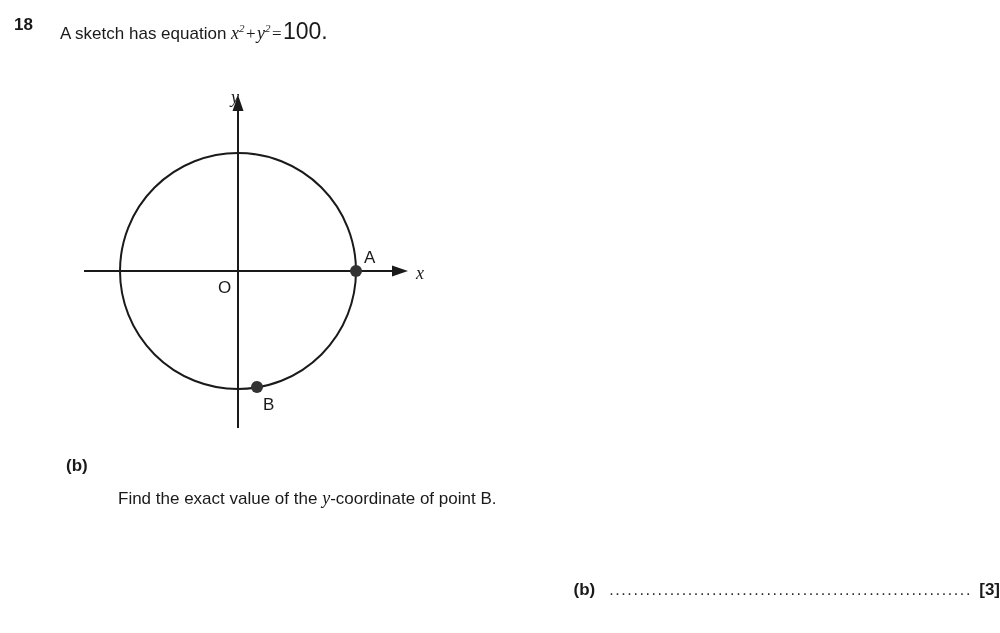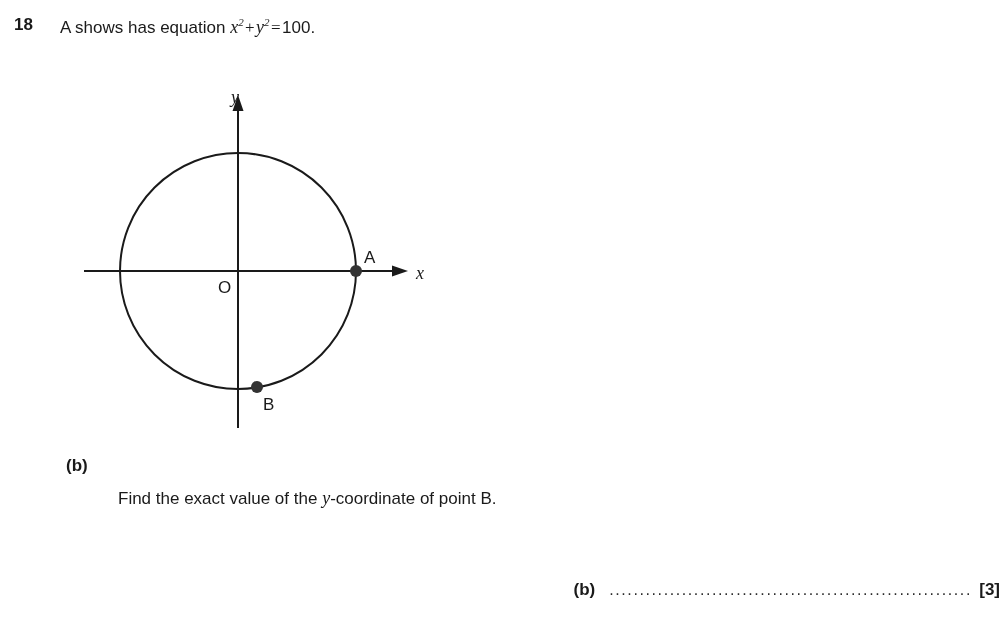--- a/index.html
+++ b/index.html
@@ -63,21 +63,21 @@
     vertical-align: super;
     line-height: 0;
   }
   .op {
     font-family: "Liberation Serif", serif;
     font-style: normal;
     font-size: 17px;
   }
   .num {
     font-family: "Liberation Sans", sans-serif;
-    font-size: 17px;
+    font-size: 23px;
     margin-top: 8px;
   }
 
   
   .diagram {
     position: absolute;
     left: 60px;
     top: 85px;
     width: 400px;
     height: 355px;
@@ -152,21 +152,21 @@
   }
 </style>
 </head>
 <body>
 
 <div class="page">
 
   <div class="q-row">
     <div class="q-number">18</div>
     <div class="q-body">
-      <div class="q-line first"><span>A shows has equation </span><span class="math-italic">x</span><span class="sup">2</span><span class="op"> </span><span class="op">+</span><span class="op"> </span><span class="math-italic">y</span><span class="sup">2</span><span class="op"> </span><span class="op">=</span><span class="op"> </span><span class="num">100</span><span class="num">.</span></div>
+      <div class="q-line first"><span>A sketch has equation </span><span class="math-italic">x</span><span class="sup">2</span><span class="op"> </span><span class="op">+</span><span class="op"> </span><span class="math-italic">y</span><span class="sup">2</span><span class="op"> </span><span class="op">=</span><span class="op"> </span><span class="num">100</span><span class="num">.</span></div>
     </div>
   </div>
 
   <div class="diagram">
     <svg width="400" height="355" viewBox="0 0 400 355" xmlns="http://www.w3.org/2000/svg">
 
       <line x1="178" y1="22" x2="178" y2="343" stroke="#1a1a1a" stroke-width="2"></line>
       <polygon points="178,10 172.5,26 183.5,26" fill="#1a1a1a"></polygon>
 
       <line x1="24" y1="186" x2="336" y2="186" stroke="#1a1a1a" stroke-width="2"></line>

